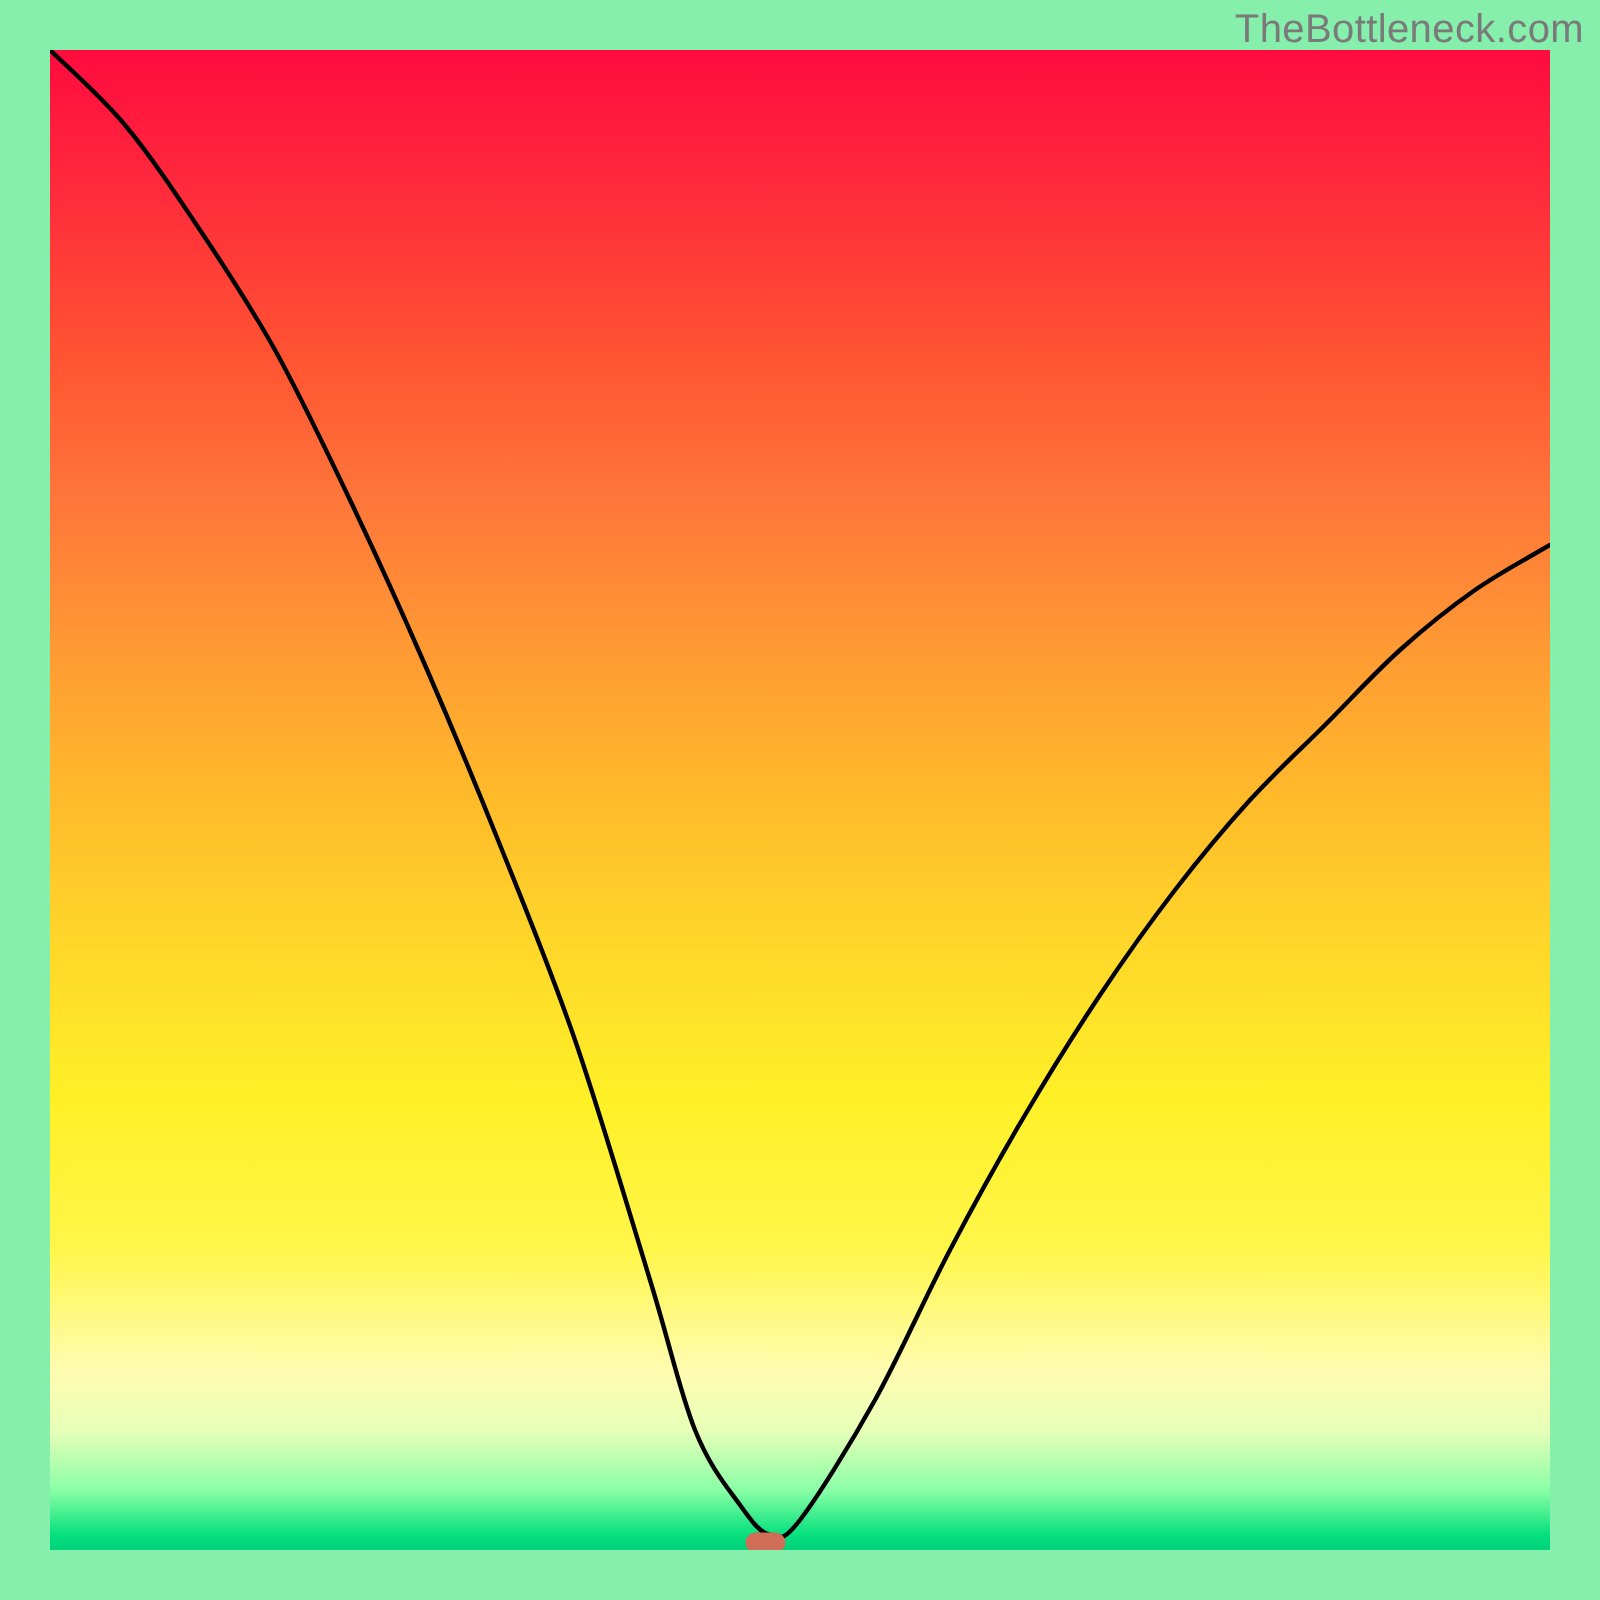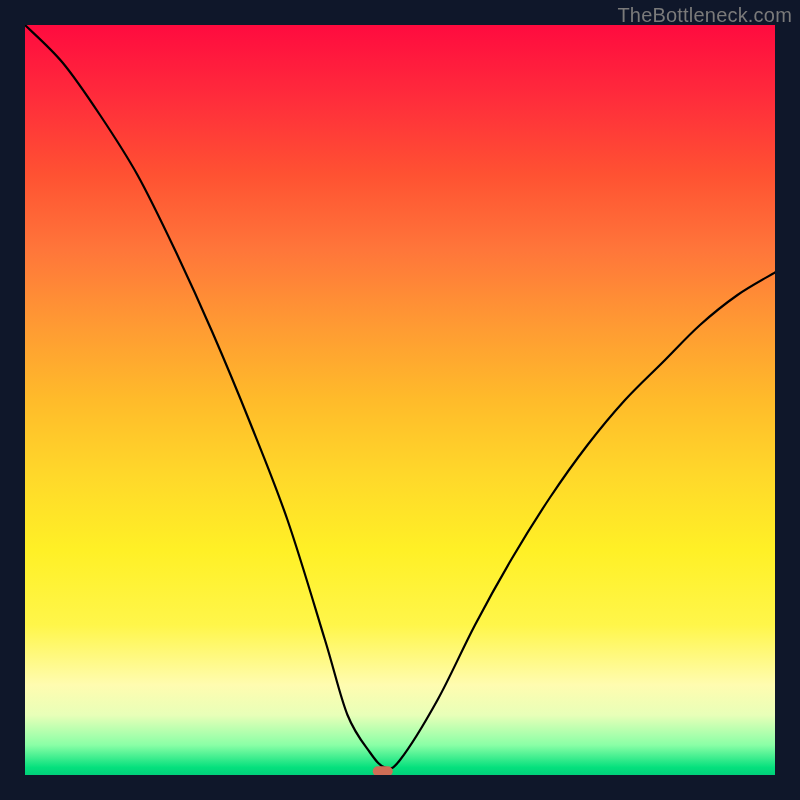--- a/index.html
+++ b/index.html
@@ -8,21 +8,21 @@
     width: 800px;
     height: 800px;
     background: #000;
     overflow: hidden;
     font-family: Arial, Helvetica, sans-serif;
   }
   .frame {
     position: relative;
     width: 800px;
     height: 800px;
-    background: #0f172a;
+    background: #86efac;
   }
   .plot-area {
     position: absolute;
     left: 25px;
     top: 25px;
     width: 750px;
     height: 750px;
     background: linear-gradient(to bottom,
       #ff0b3f 0%,
       #ff2d3b 10%,

